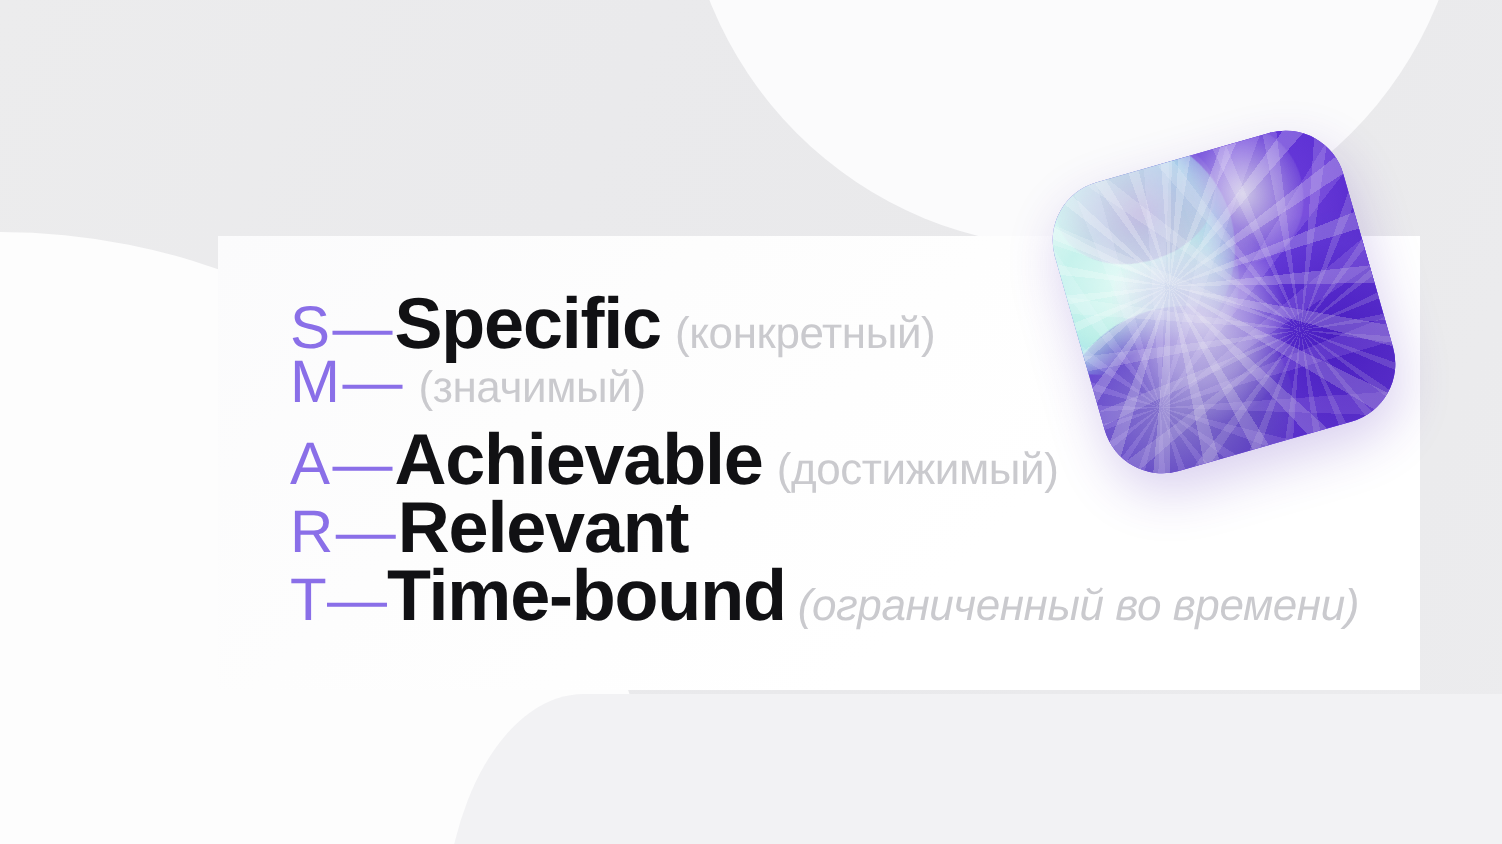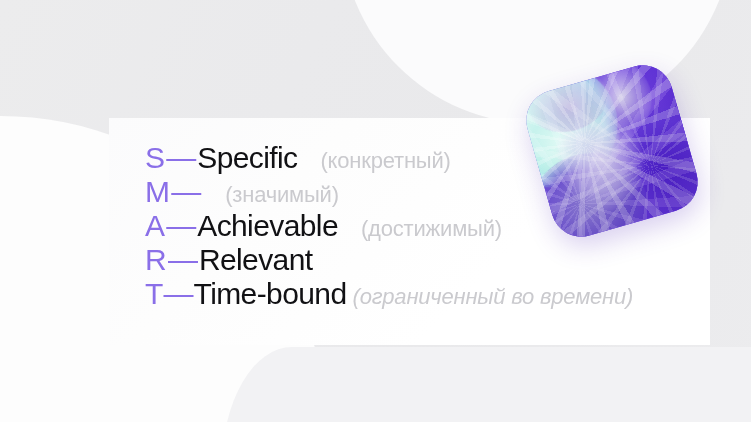--- a/index.html
+++ b/index.html
@@ -63,29 +63,29 @@
     letter-spacing:0.2px;
   }
   .dash{
     color:#8a6fe8;
     font-size:30px;
     font-weight:400;
     margin:0 1px;
   }
   .term{
     color:#111114;
-    font-size:30px;
-    font-weight:400;
+    font-size:36px;
+    font-weight:700;
     letter-spacing:-0.6px;
   }
   .gloss{
     color:#cacace;
     font-size:22px;
     font-weight:400;
-    margin-left:23px;
+    margin-left:7px;
     letter-spacing:-0.2px;
   }
   .row-tight .dash{margin:0;}
   .row-tight .gloss{margin-left:6px;font-style:italic;}
 
   
   .cube-wrap{
     position:absolute;
     left:529px;top:68px;
     width:166px;height:166px;

